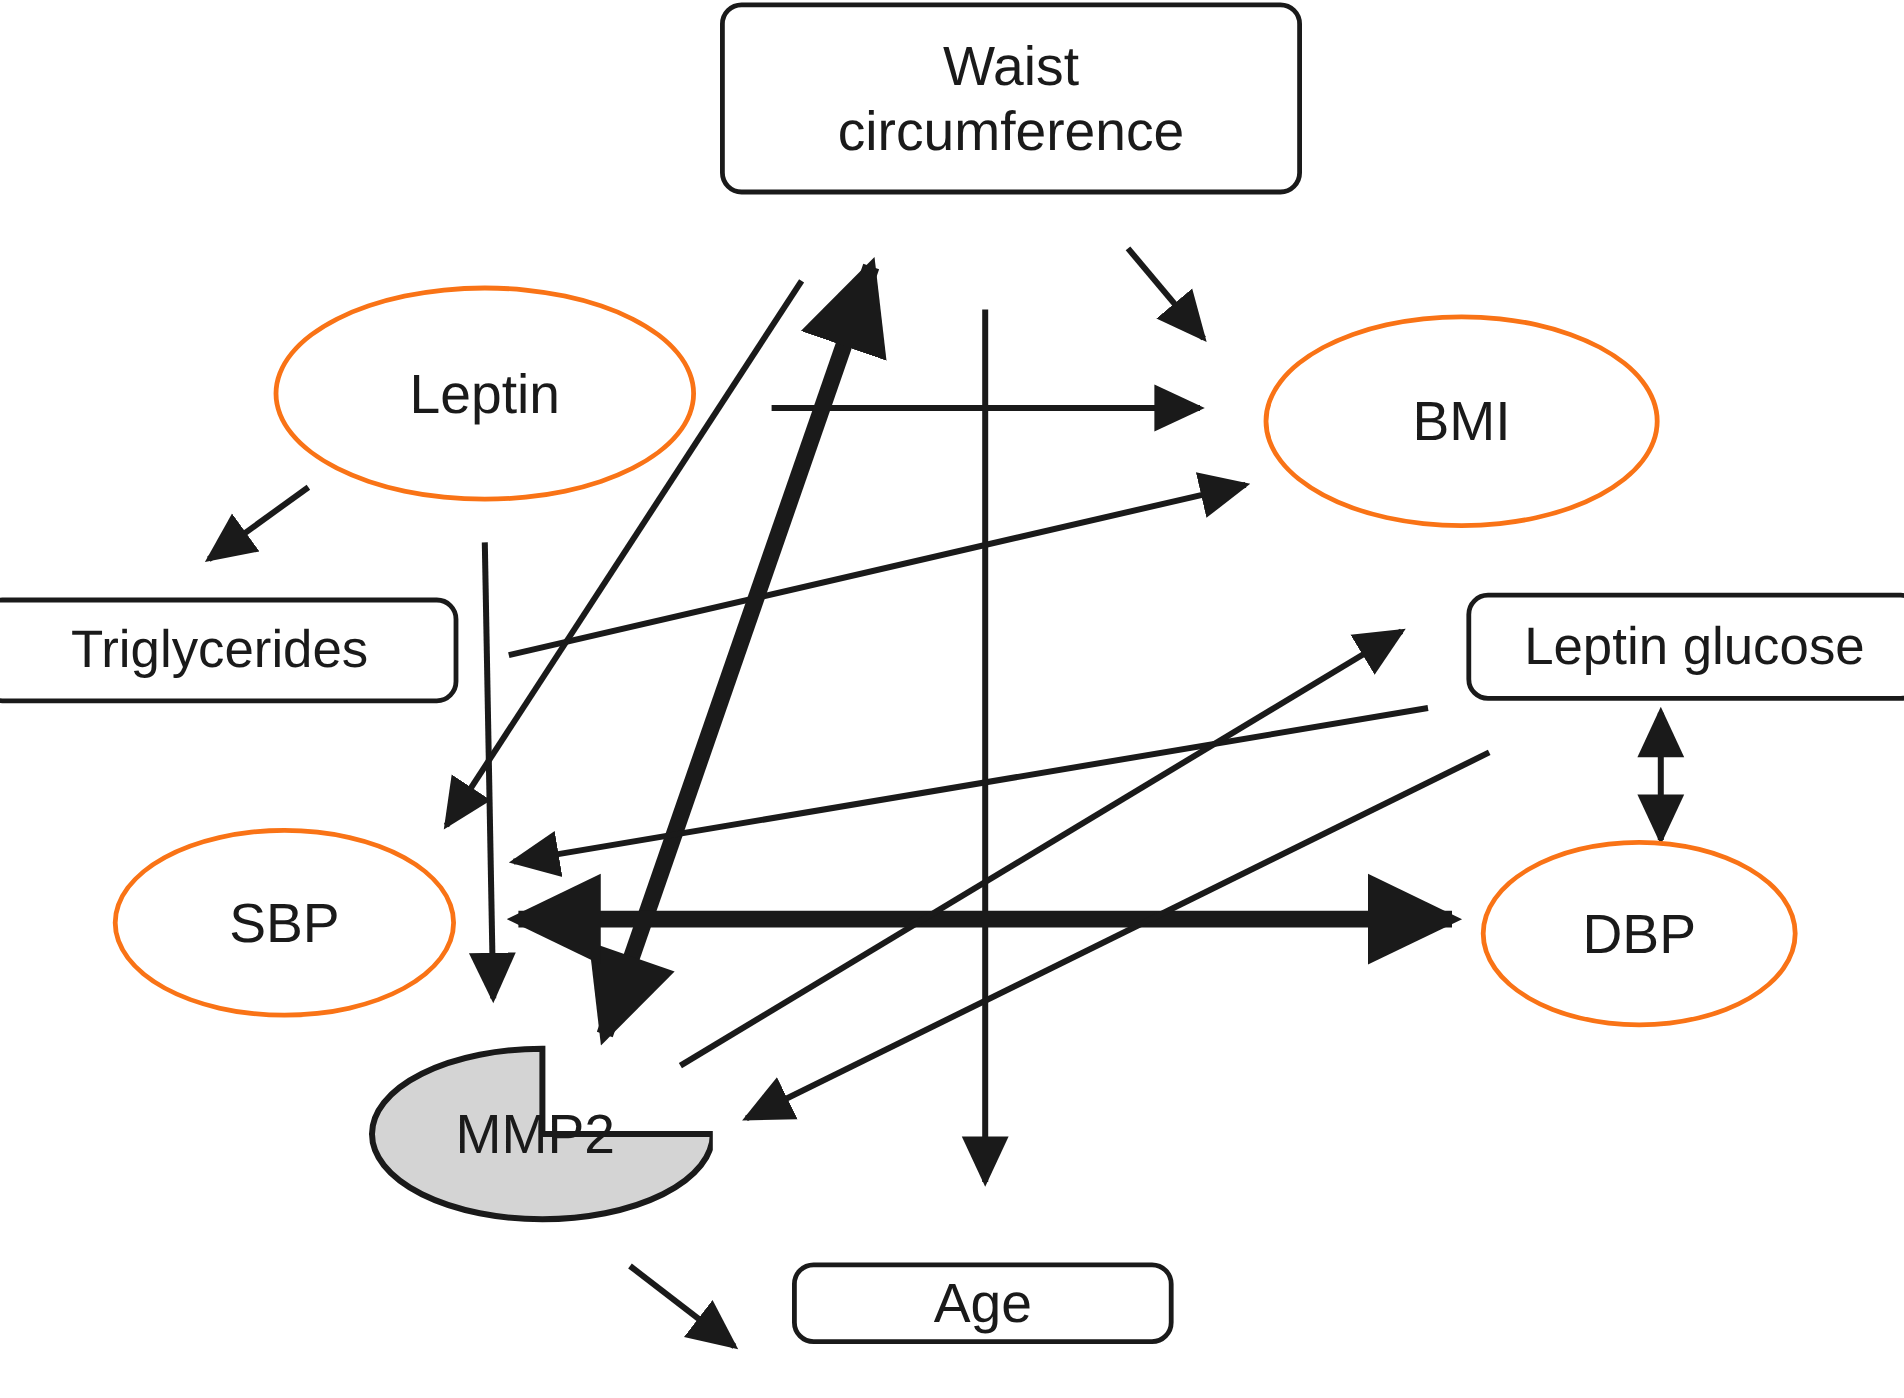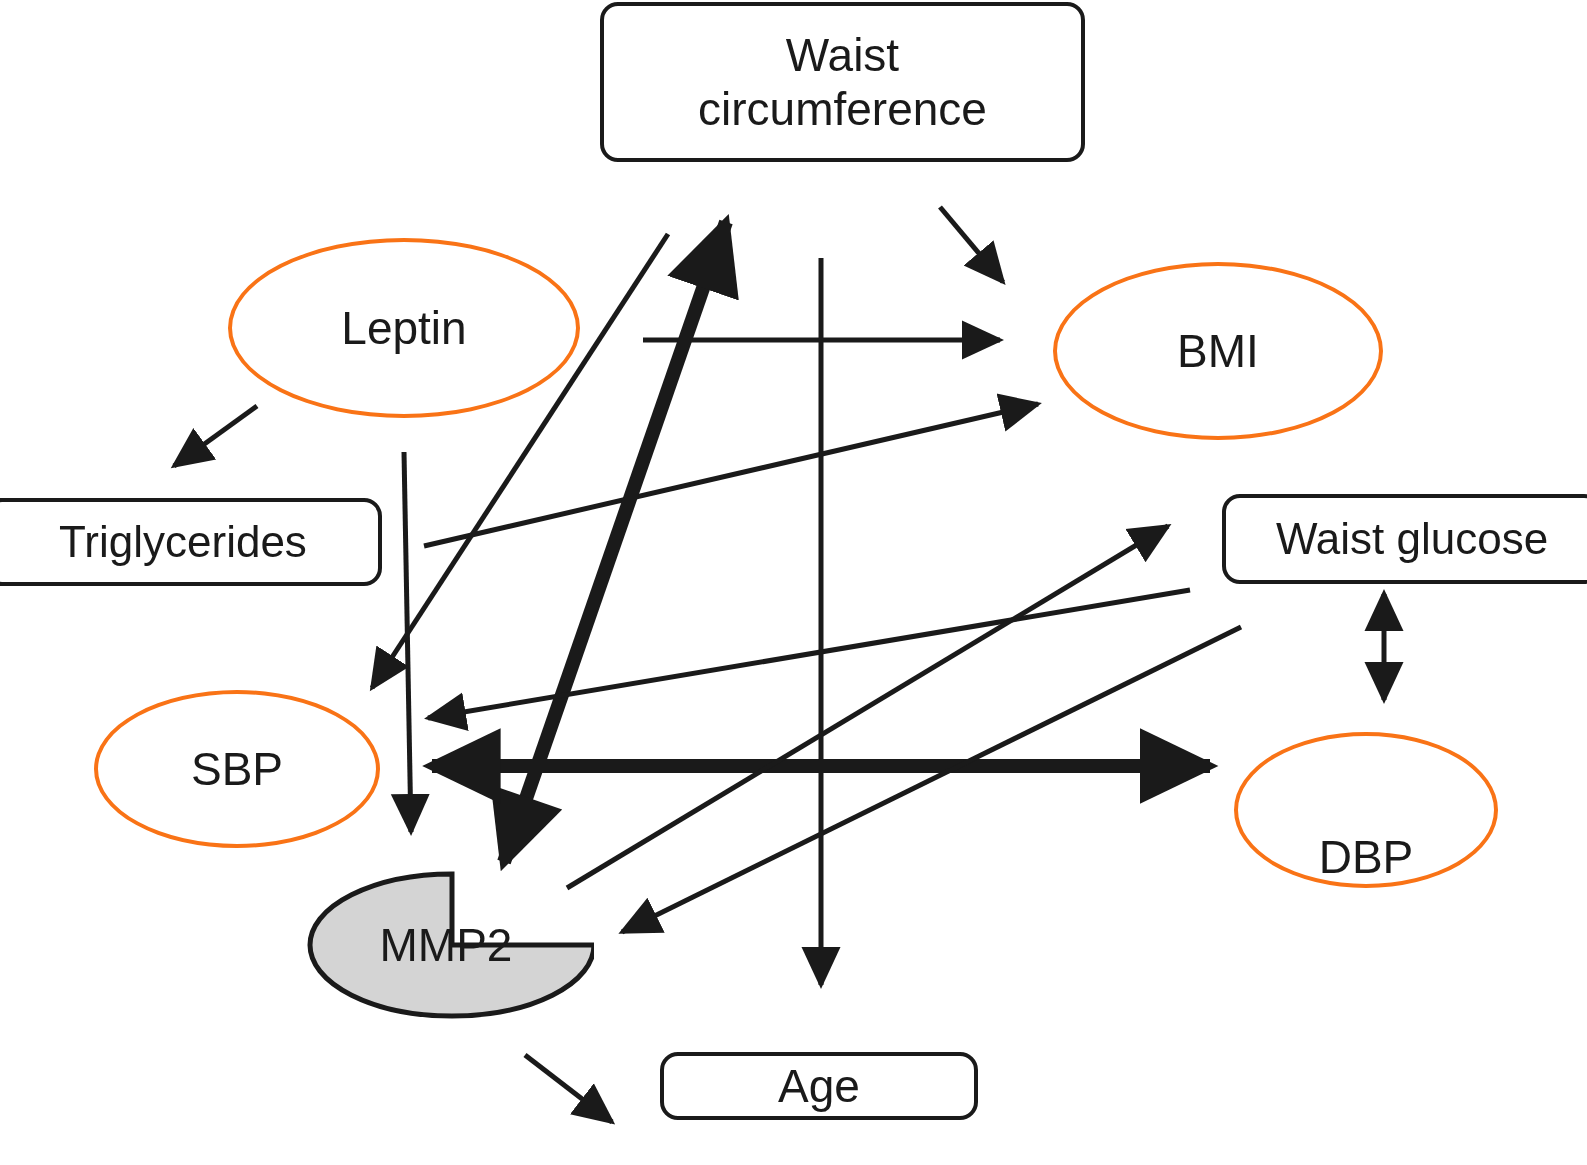--- a/index.html
+++ b/index.html
@@ -80,28 +80,28 @@
 
   <div class="node ell t46" style="left:1053px;top:262px;width:330px;height:178px;z-index:5;">
     <span>BMI</span>
   </div>
 
   <div class="node rbox t44" style="left:-16px;top:498px;width:398px;height:88px;z-index:5;">
     <span>Triglycerides</span>
   </div>
 
   <div class="node rbox t44" style="left:1222px;top:494px;width:380px;height:90px;z-index:5;">
-    <span>Waist glucose</span>
+    <span>Leptin glucose</span>
   </div>
 
   <div class="node ell t46" style="left:94px;top:690px;width:286px;height:158px;z-index:5;">
     <span>SBP</span>
   </div>
 
-  <div class="node ell t46" style="left:1234px;top:732px;width:264px;height:156px;z-index:5;align-items:flex-end;">
+  <div class="node ell t46" style="left:1234px;top:700px;width:264px;height:156px;z-index:5;">
     <span>DBP</span>
   </div>
 
   <div class="node pac t46" style="left:298px;top:870px;width:296px;height:150px;z-index:6;">
     <svg width="296" height="150" viewBox="0 0 296 150">
       <path d="M 296,75 L 154,75 L 154,4 A 142,71 0 1 0 296,75 Z" fill="#d4d4d4" stroke="#1a1a1a" stroke-width="5" stroke-linejoin="miter"></path>
     </svg>
     <span class="lbl">MMP2</span>
   </div>
 

